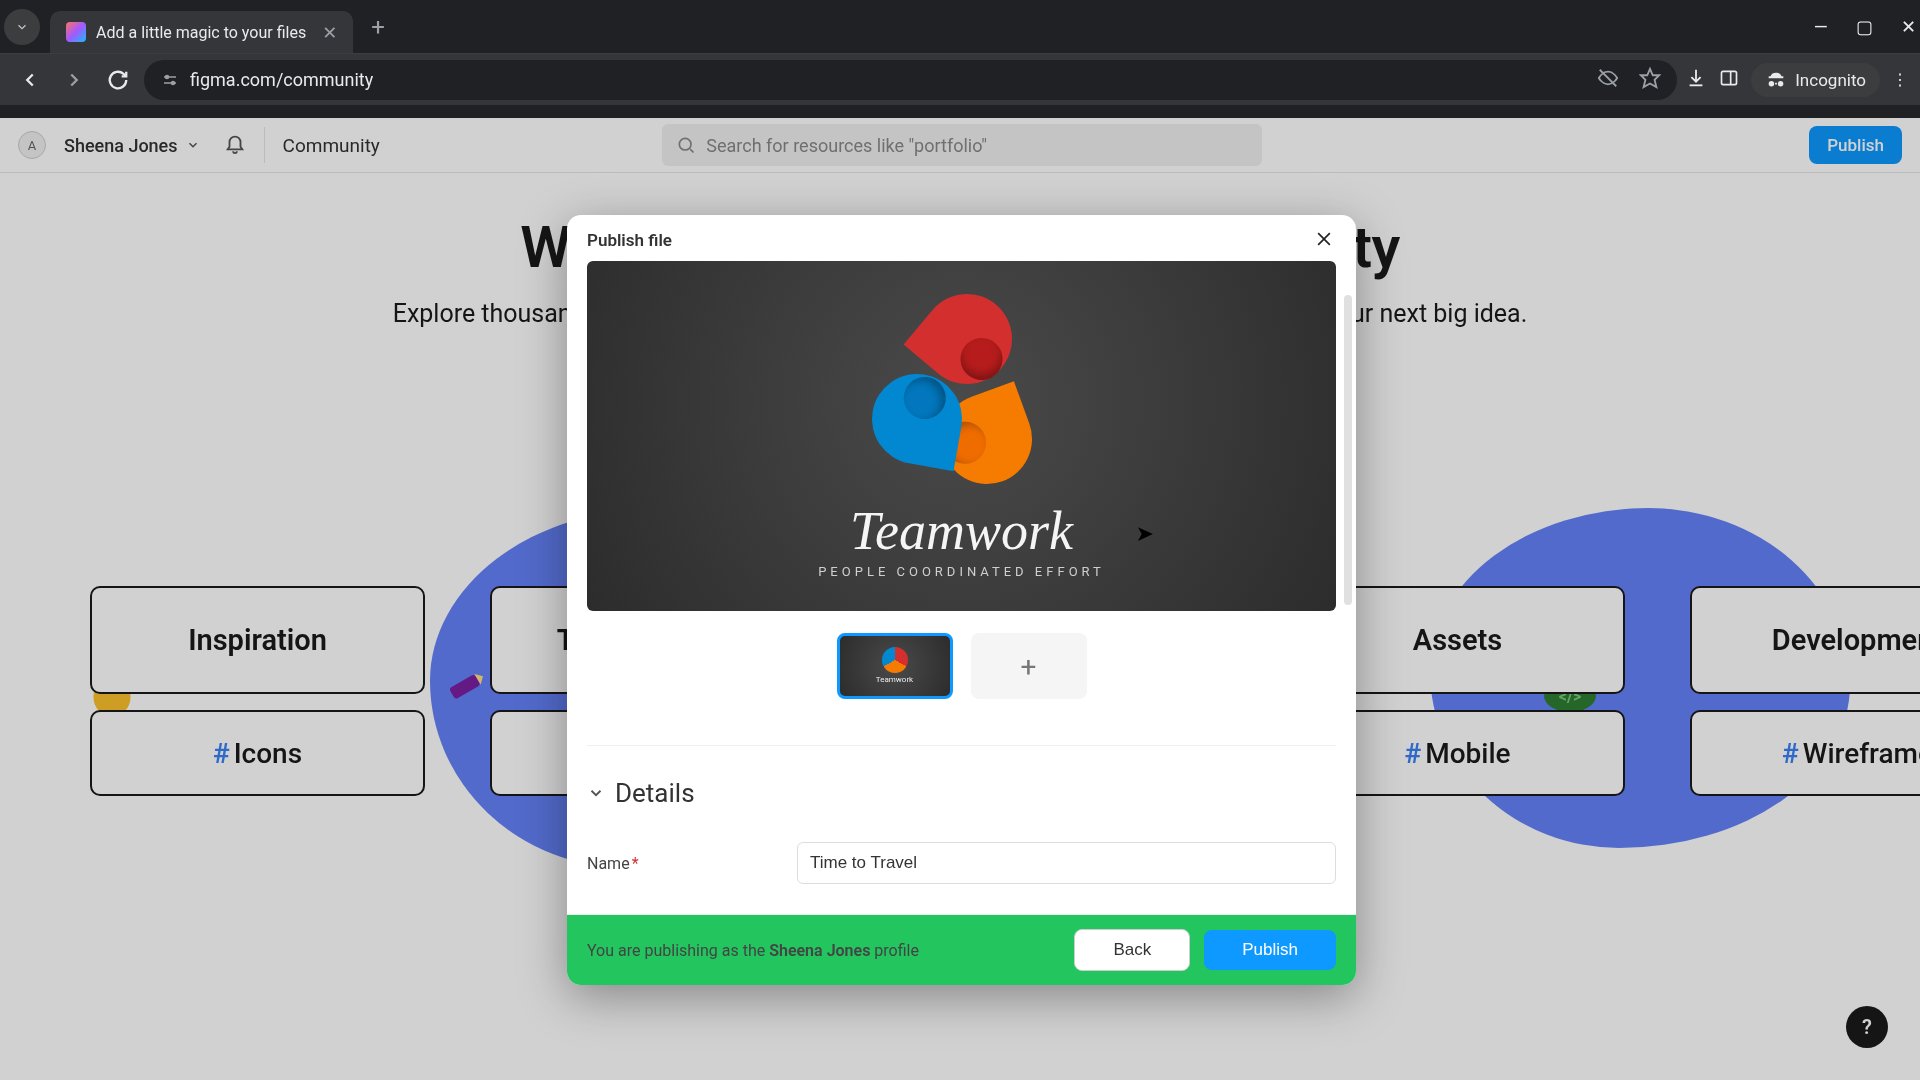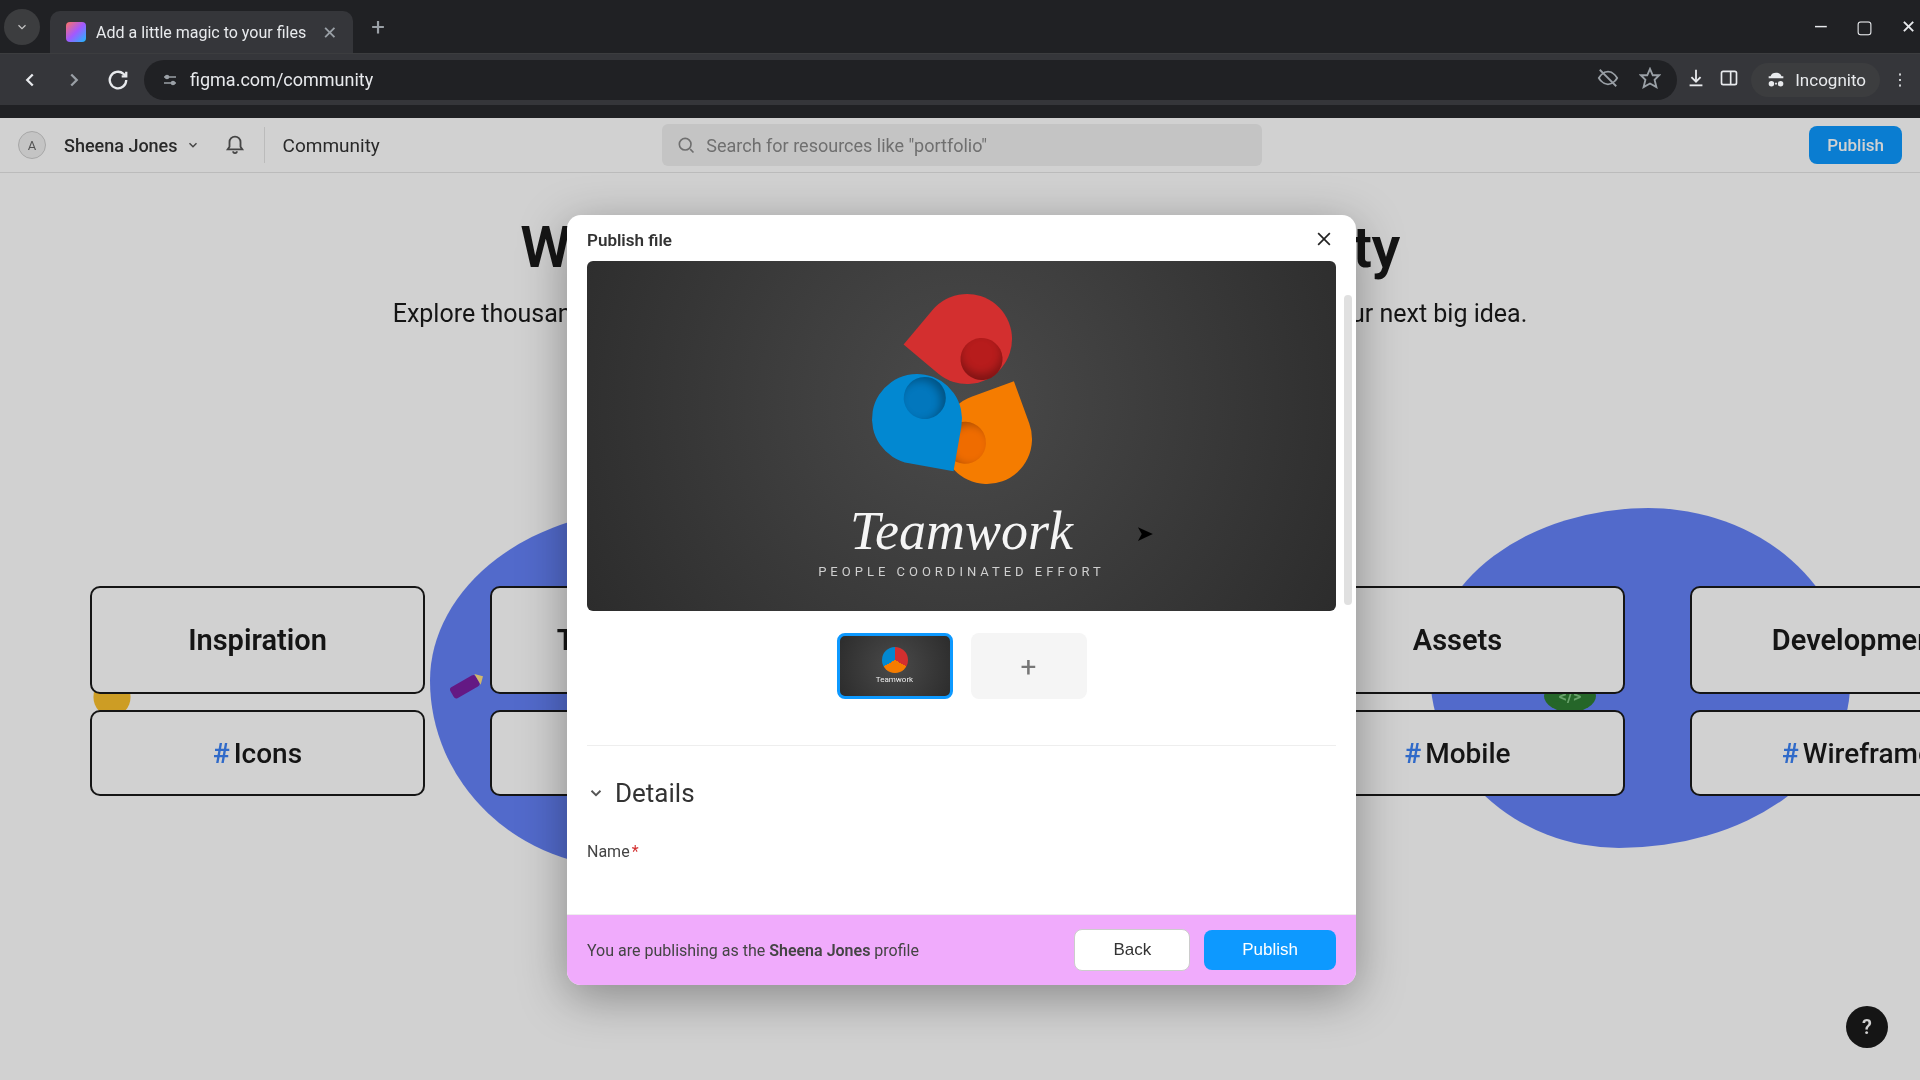--- a/index.html
+++ b/index.html
@@ -93,21 +93,21 @@
 
 .section-row { display:flex; align-items:center; gap:10px; margin-top:46px; border-top:1px solid #eee; padding-top:32px;}
 .chev { color:#555; }
 .section-title { font-size:26px; color:#333;}
 
 .field-row { display:flex; align-items:center; margin-top:34px; gap:20px;}
 .field-label { font-size:16px; color:#444; width:190px;}
 .req { color:#d32f2f; margin-left:2px;}
 .field-input { flex:1; height:42px; border:1px solid #ddd; border-radius:6px; padding:0 12px; font-size:17px; color:#333;}
 
-.modal-ftr { border-top:1px solid #eee; padding:14px 20px; display:flex; align-items:center; gap:14px; background:#f0abfc;margin-top:12px;}
+.modal-ftr { border-top:1px solid #eee; padding:14px 20px; display:flex; align-items:center; gap:14px; background:#22c55e;margin-top:12px;}
 .pub-as { font-size:16px; color:#444;}
 .pub-as b { font-weight:600;}
 .ftr-spacer { flex:1;}
 .btn { padding:10px 38px; border-radius:8px; font-size:17px; cursor:pointer;}
 .btn-back { background:#fff; border:1px solid #ccc; color:#333;}
 .btn-pub { background:#0d99ff; color:#fff; border:none; font-weight:500;}
 
 .scroll-hint { position:absolute; right:4px; top:80px; width:8px; height:310px; background:#ccc; border-radius:4px; opacity:0.6;}
 
 .help-fab { position:absolute; right:32px; bottom:32px; width:42px; height:42px; border-radius:50%; background:#1a1a1a; color:#fff; display:flex; align-items:center; justify-content:center; font-size:20px; font-weight:600;}
@@ -310,20 +310,21 @@
       <div class="thumb add">+</div>
     </div>
     <div class="section-row">
       <svg class="chev" width="18" height="18" viewBox="0 0 24 24" fill="none" stroke="#555" stroke-width="2.5">
           <polyline points="6 9 12 15 18 9"></polyline>
         </svg>
       <span class="section-title">Details</span>
     </div>
     <div class="field-row">
       <div class="field-label"><span>Name</span><span class="req">*</span></div>
+      <input class="field-input" value="Time to Travel" style="">
     </div>
   </div>
   <div class="modal-ftr">
     <span class="pub-as">
       <span>You are publishing as the </span><b>Sheena Jones</b><span> profile</span>
     </span>
     <div class="ftr-spacer"></div>
     <button class="btn btn-back">Back</button>
     <button class="btn btn-pub">Publish</button>
   </div>

